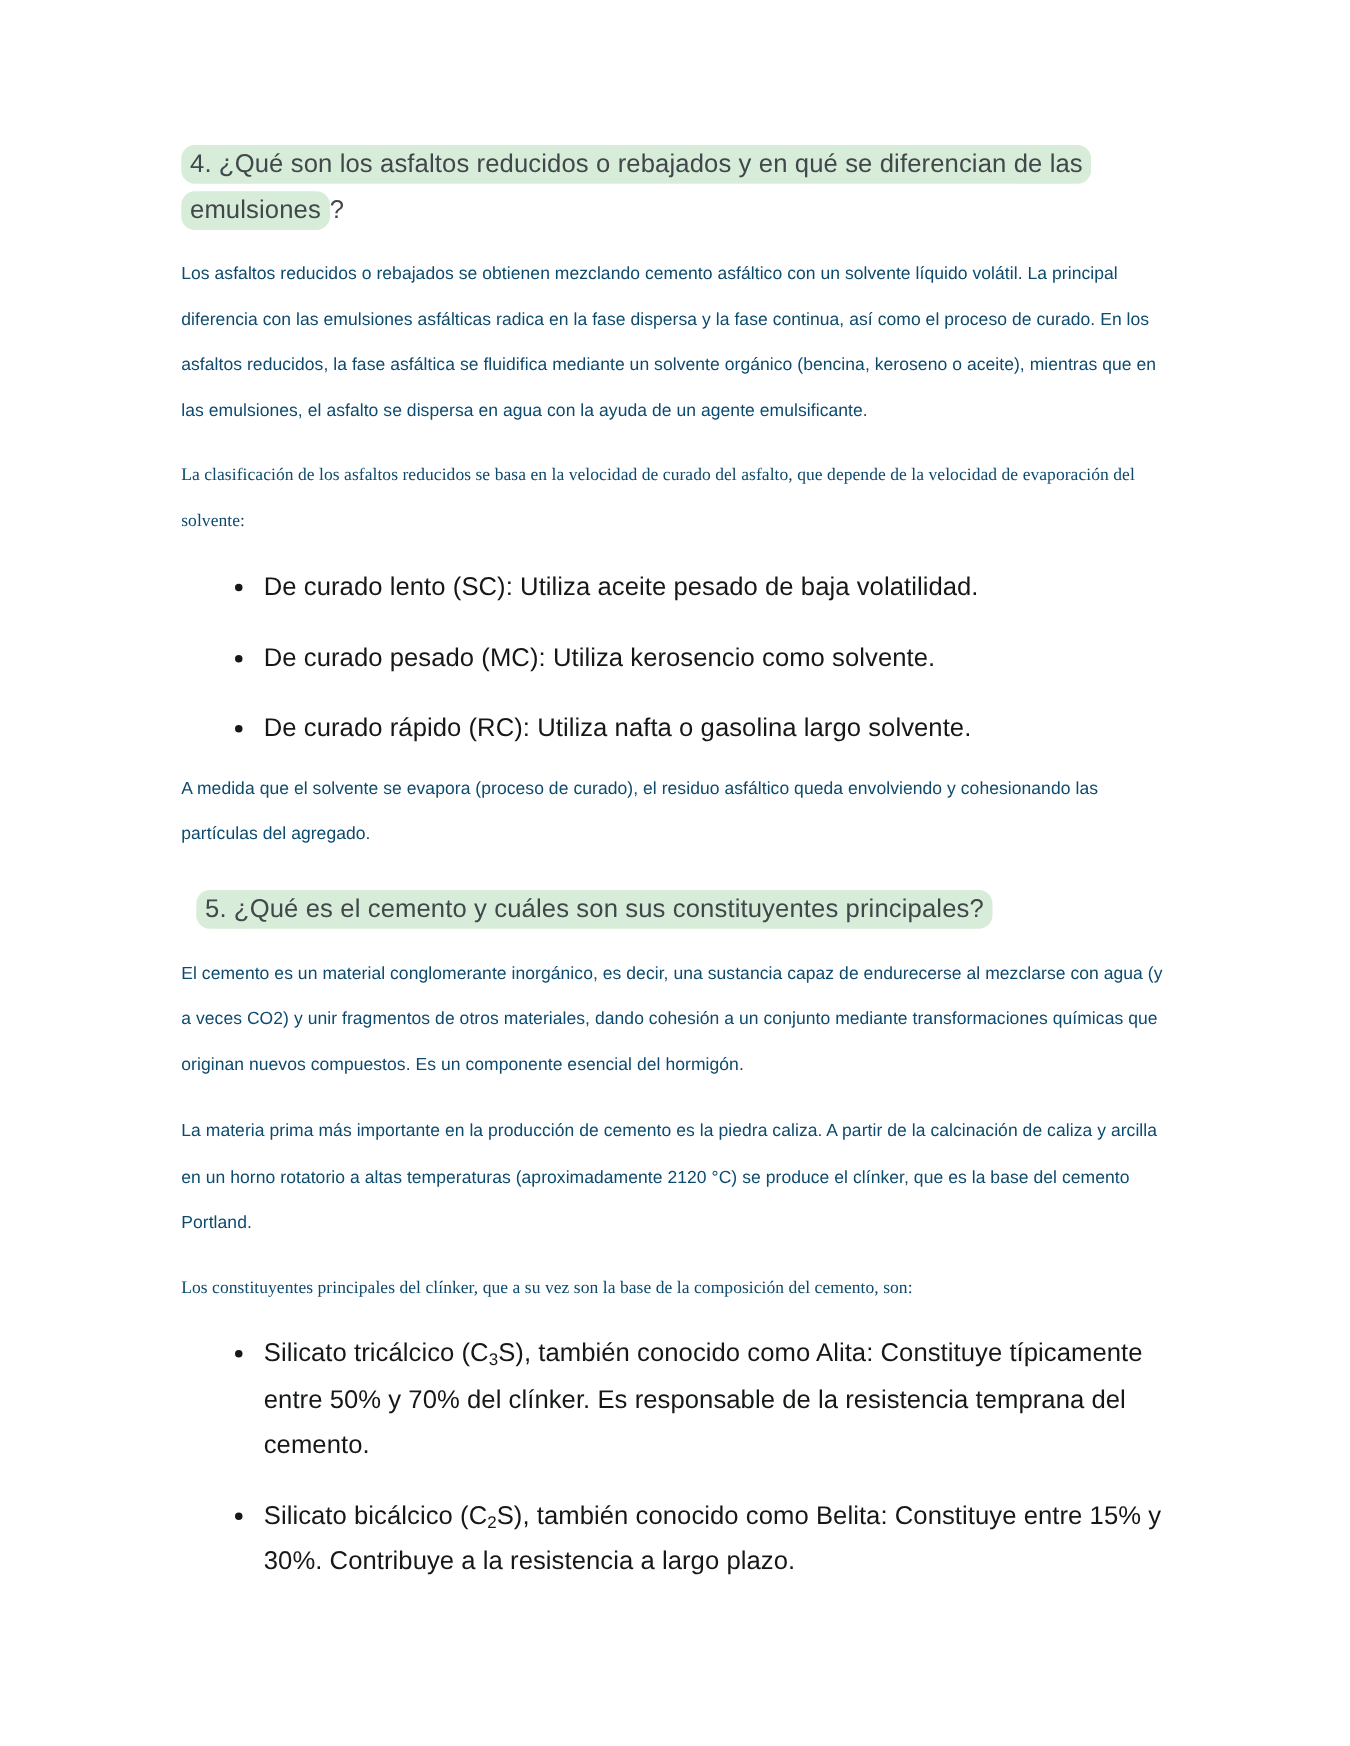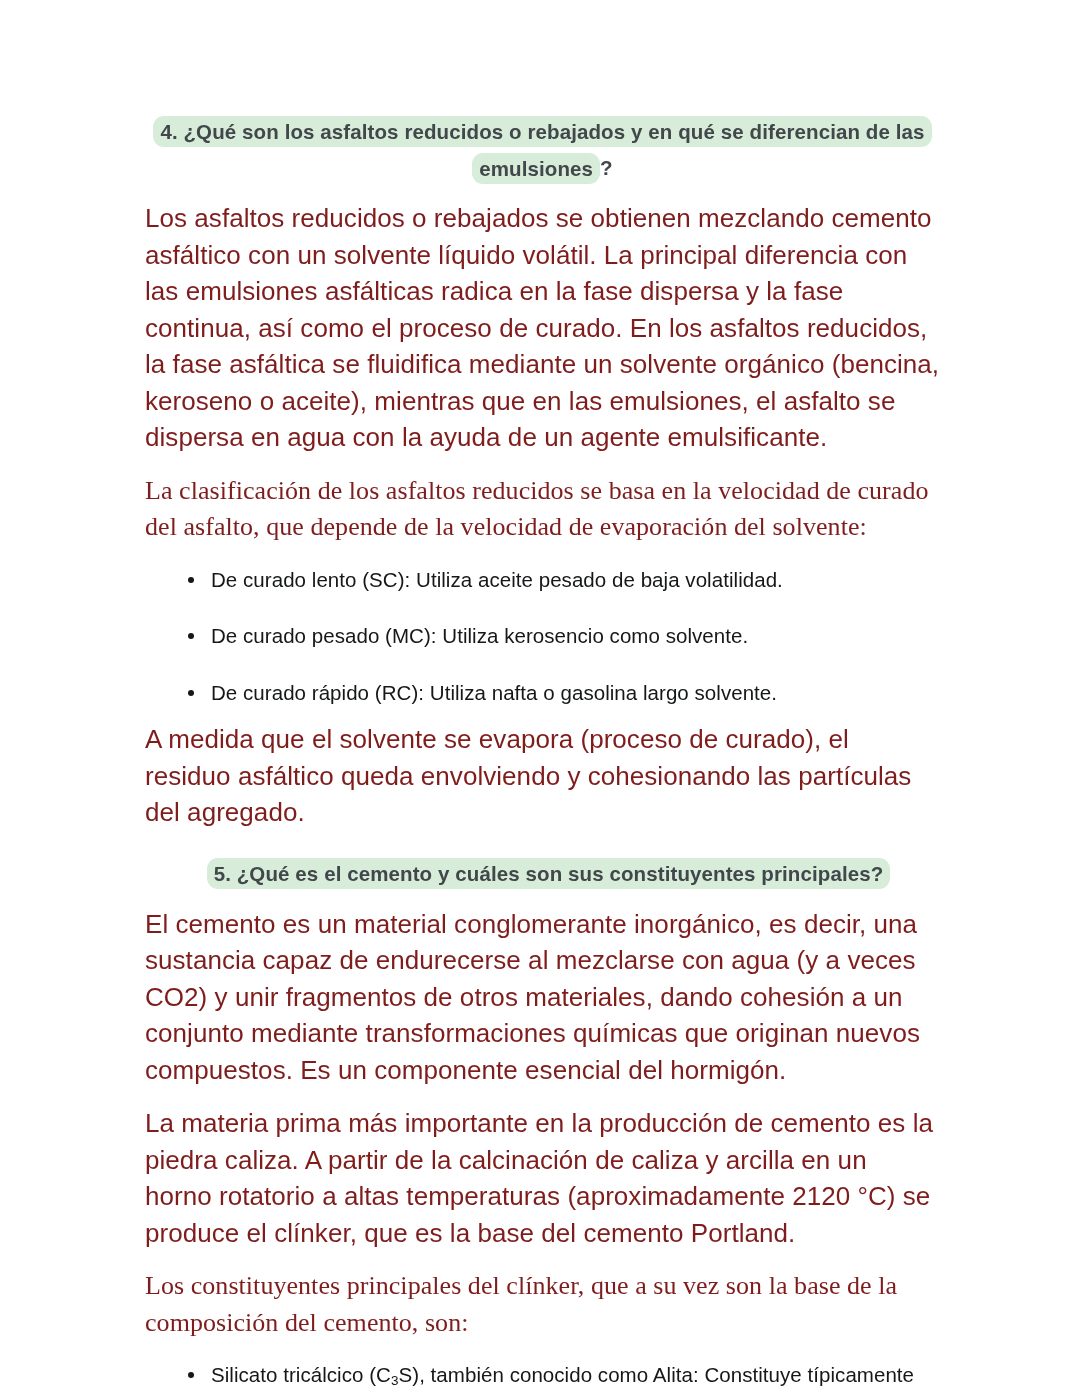--- a/index.html
+++ b/index.html
@@ -23,45 +23,44 @@
   }
   .doc {
     width: 795px;
   }
 
   
   .qheading {
     font-size: 20.5px;
     line-height: 37px;
     color: #41474a;
-    font-weight: 700;
+    font-weight: 400;
     margin: 0 0 14px 0;
     letter-spacing: 0.1px;
-    text-align: center;
   }
   .qheading .hl {
     background-color: #d7ecd9;
     border-radius: 11px;
     padding: 3.5px 7px 4.5px 7px;
     box-decoration-break: clone;
     -webkit-box-decoration-break: clone;
   }
   .qheading .tail {
     color: #41474a;
   }
   .qheading.solo {
     margin-top: 24px;
     padding-left: 12px;
   }
 
   
   p.body {
-    font-size: 26px;
+    font-size: 14px;
     line-height: 36.5px;
-    color: #7f1d1d;
+    color: #0c4a6e;
     margin: 0 0 17px 0;
     letter-spacing: 0.05px;
   }
   p.body.tight {
     margin-bottom: 16px;
     font-family: Liberation Serif, serif;
   }
 
   
   ul.blist {

